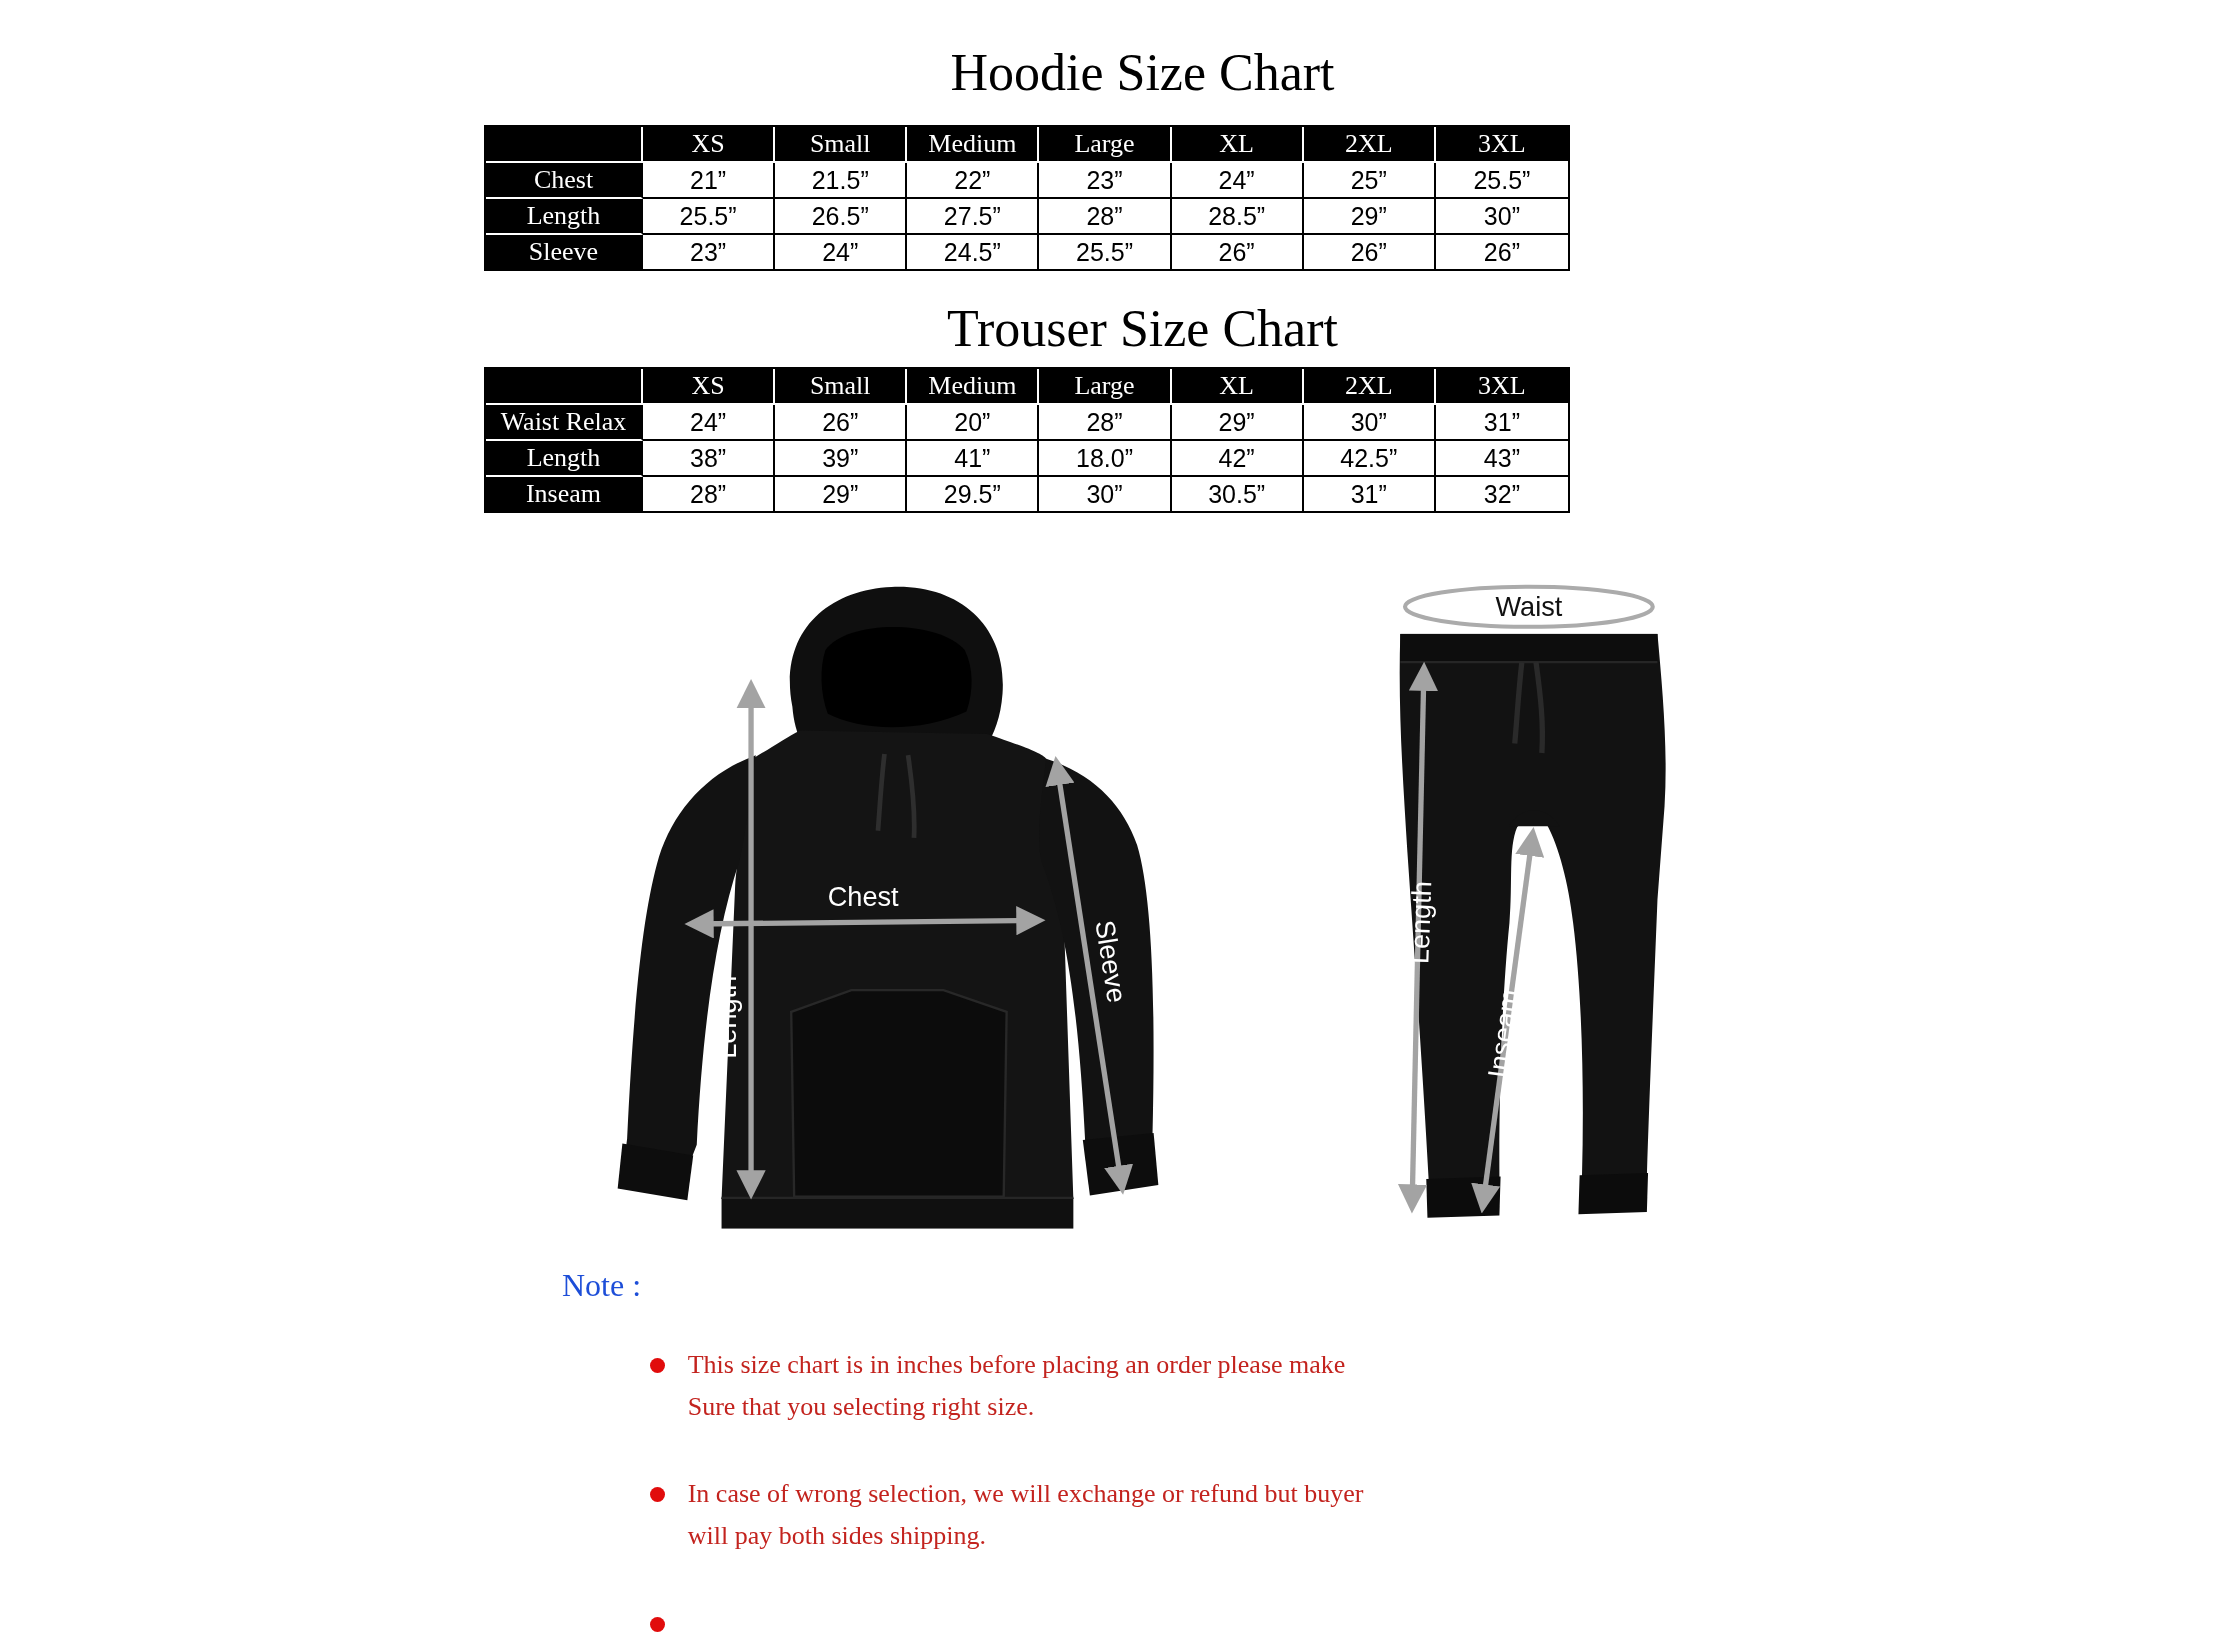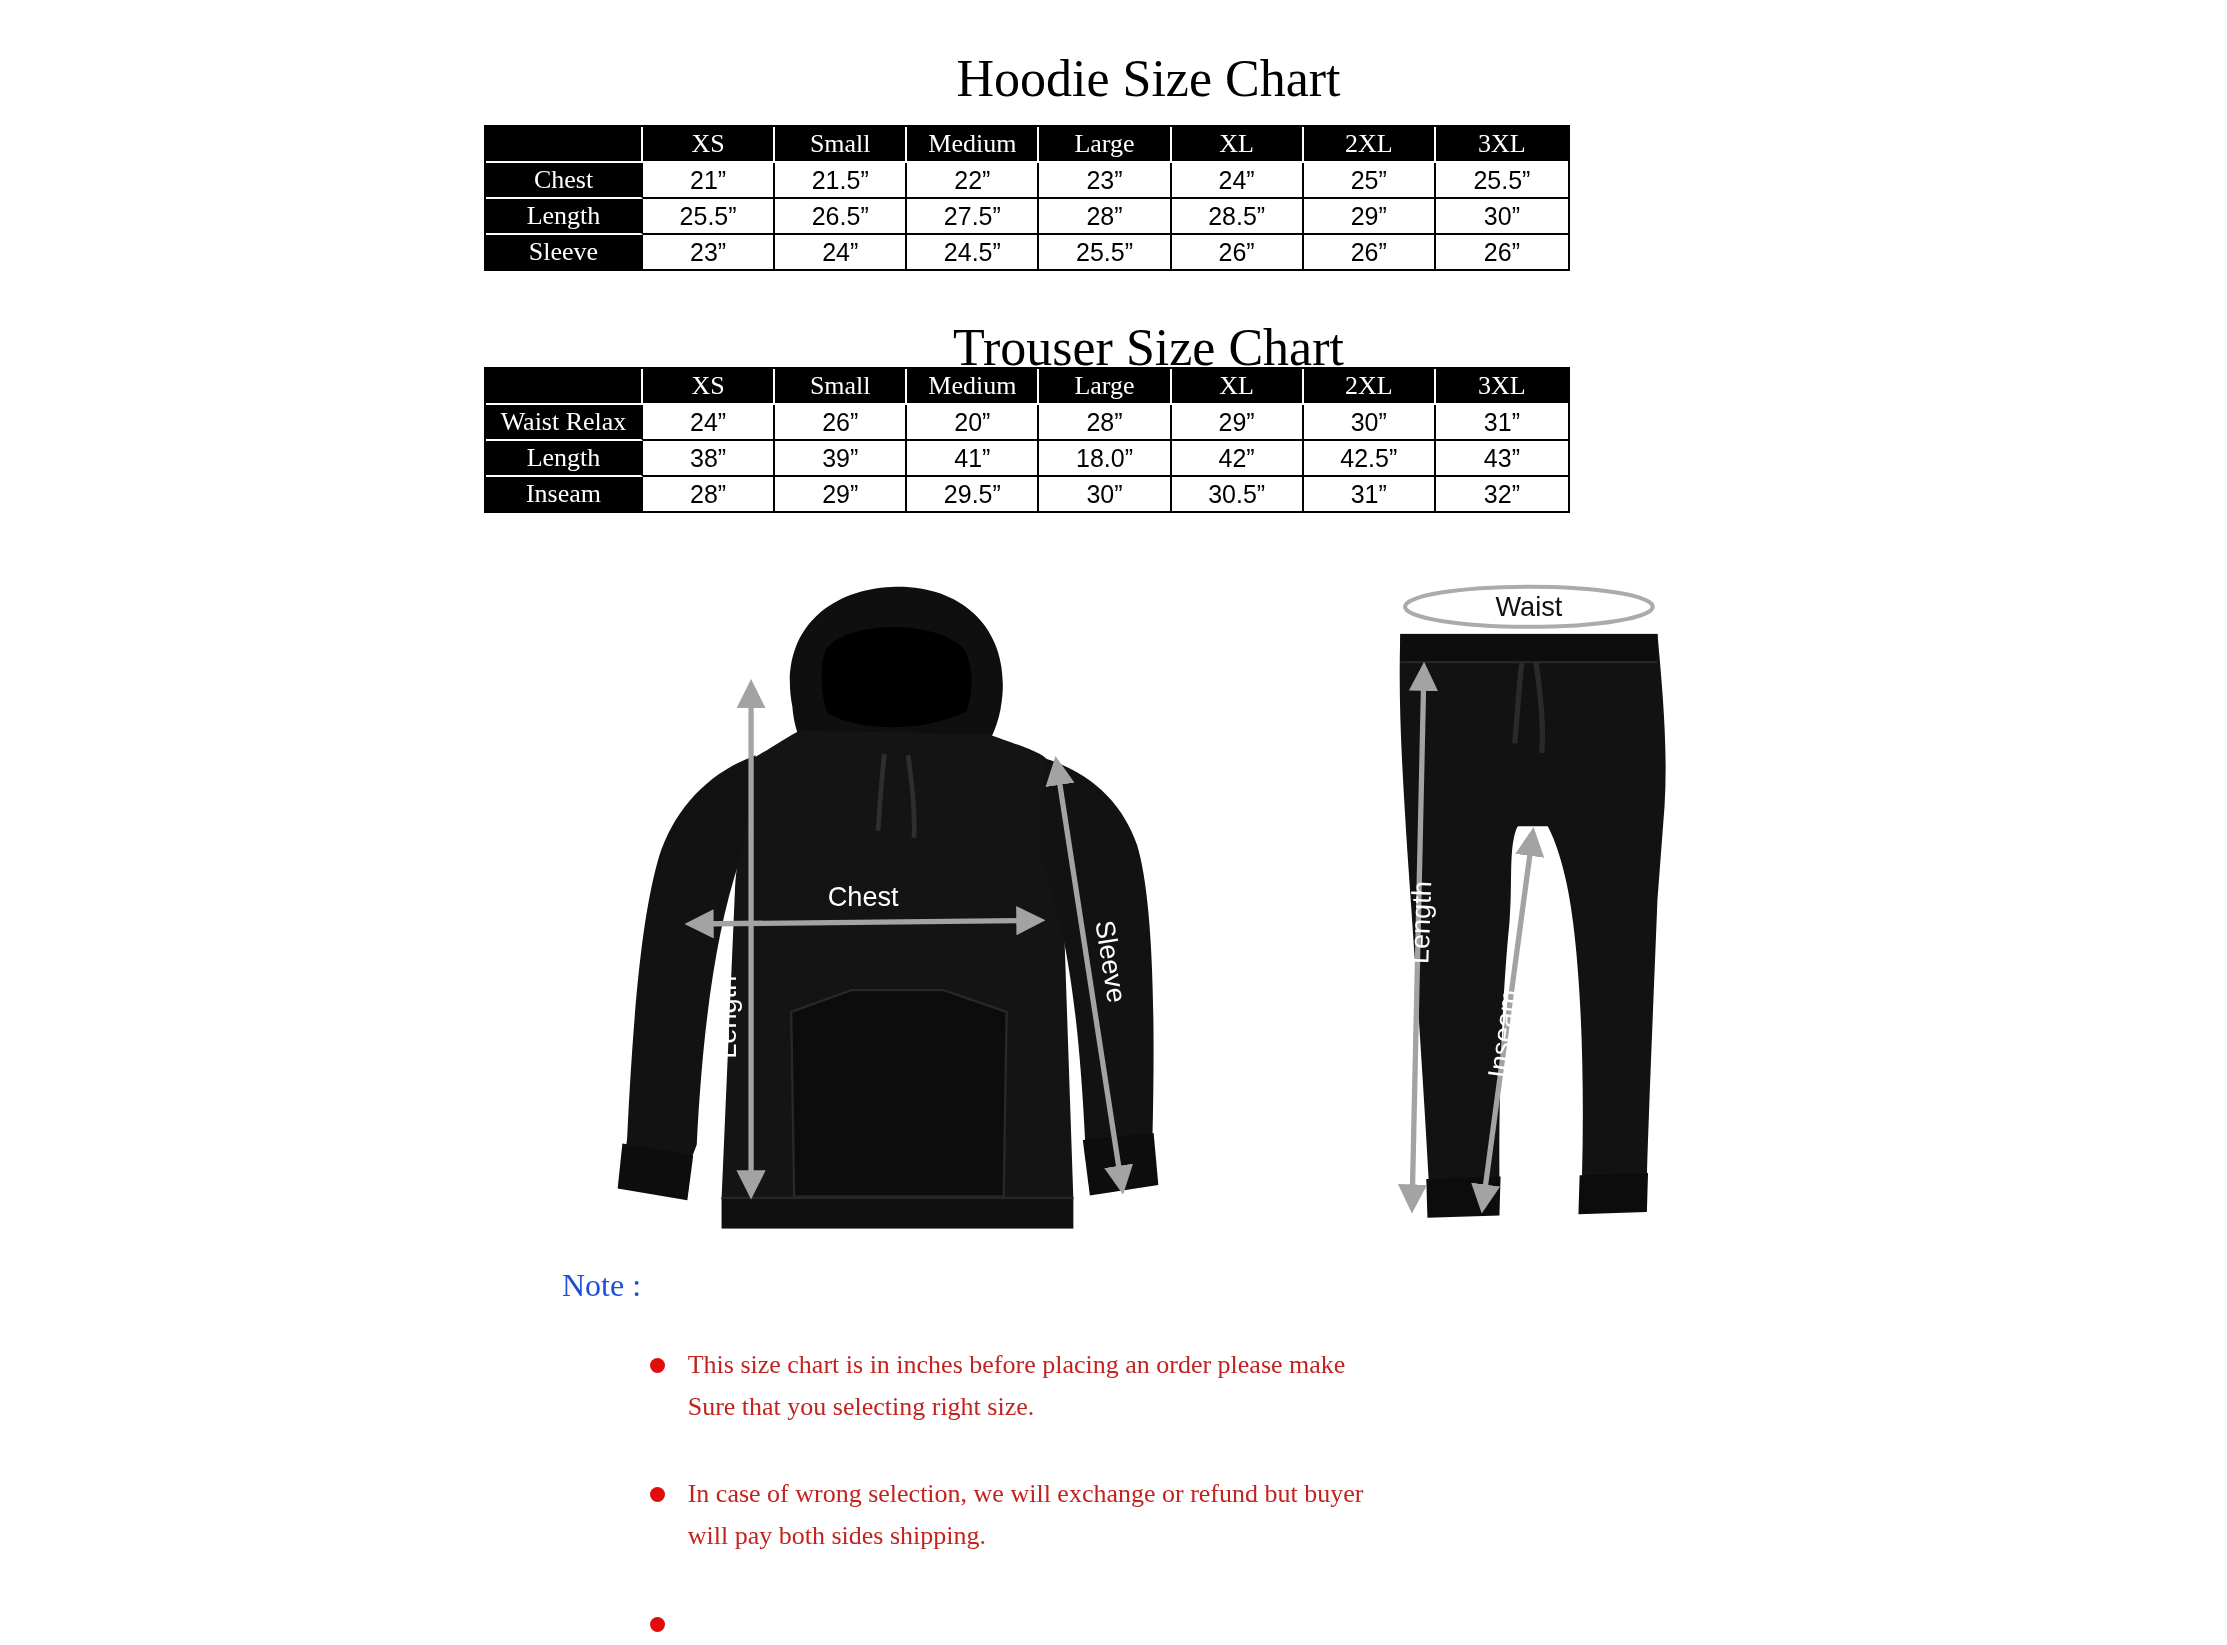--- a/index.html
+++ b/index.html
@@ -1,22 +1,22 @@
 <!DOCTYPE html>
 <html style="font-size:9.4px"><head>
 <meta charset="utf-8">
 <style>
   html,body { margin:0; padding:0; background:#ffffff; }
   #page { position:relative; width:2227px; height:1646px; background:#ffffff;
           font-family:"Liberation Serif", serif; overflow:hidden; }
 
   .chart-title { position:absolute; left:484px; width:1305px; text-align:center;
-                 font:400 52px/1.1 "Liberation Serif", serif; color:#000; margin:12px; }
+                 font:400 52px/1.1 "Liberation Serif", serif; color:#000; margin:6px; }
   #hoodie-title { top:38px; }
-  #trouser-title { top:307px; }
+  #trouser-title { top:294px; }
 
   table.size-table { position:absolute; left:484px; width:1086px;
                      border-collapse:separate; border-spacing:0; table-layout:fixed;
                      border:2.4px solid #000; background:#f0abfc; }
   #hoodie-table { top:125px; }
   #trouser-table { top:367px; }
   .size-table th, .size-table td { height:34px; padding:0; text-align:center; vertical-align:middle; overflow:hidden; }
   .size-table thead th { background:#000; color:#fff; font:400 26px/34px "Liberation Serif", serif;
                          border-right:2.4px solid #fff; border-bottom:2.4px solid #fff; }
   .size-table thead th:last-child { border-right:none; }

